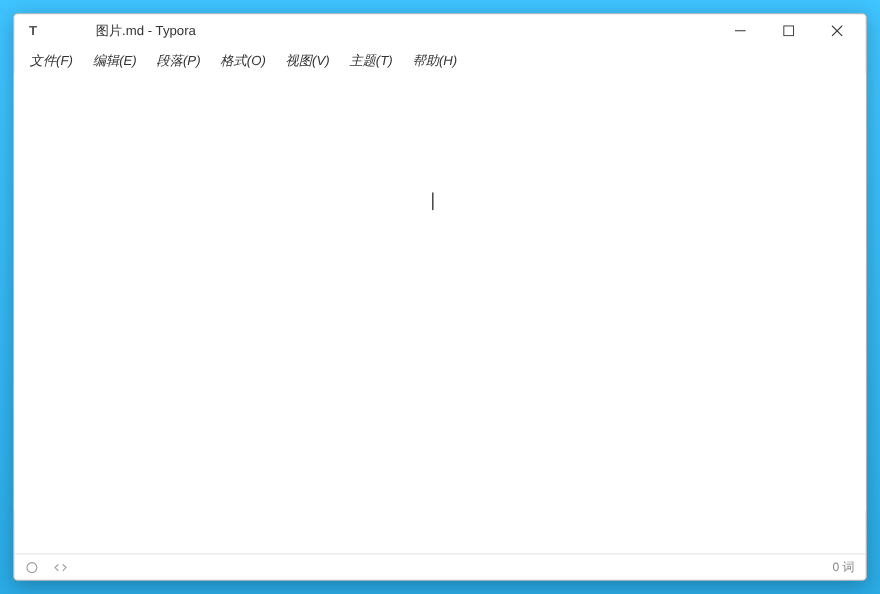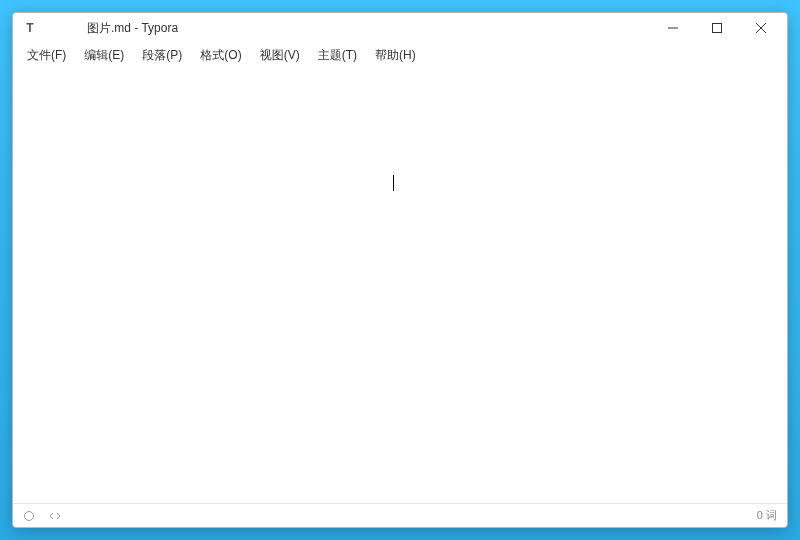--- a/index.html
+++ b/index.html
@@ -49,20 +49,21 @@
     align-items: center;
     padding: 0 6px;
     gap: 2px;
     font-size: 12px;
     color: #333;
   }
   .menu-item {
     padding: 2px 8px;
     border-radius: 2px;
     white-space: nowrap;
+    font-style: italic;
   }
   .editor {
     flex: 1 1 auto;
     position: relative;
     background: #fff;
     cursor: text;
   }
   .text-cursor {
     position: absolute;
     left: 380px; top: 108px;

